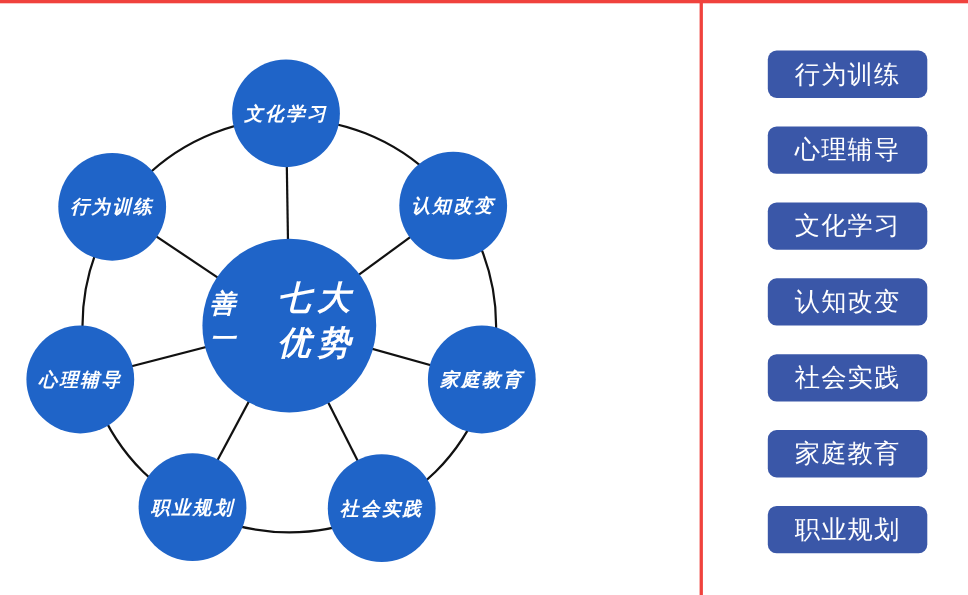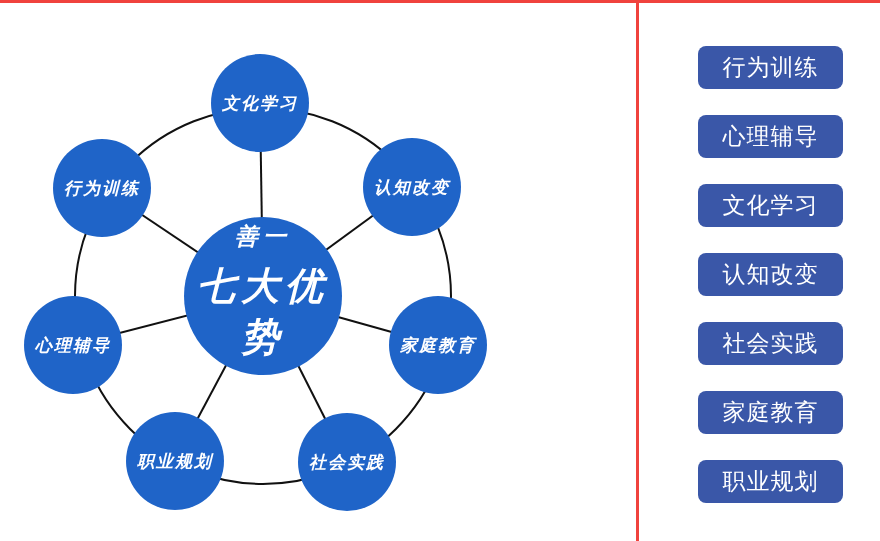--- a/index.html
+++ b/index.html
@@ -18,24 +18,24 @@
     position:absolute;border-radius:50%;background:#1f64c8;color:#fff;
     display:flex;align-items:center;justify-content:center;text-align:center;
   }
   .sat{width:98px;height:98px;}
   .sat .node-label{
     font-size:17px;font-weight:700;font-style:italic;letter-spacing:2px;
     white-space:nowrap;
   }
   .hub{
     left:184px;top:217px;width:158px;height:158px;
-    flex-direction:column;gap:9px;padding-bottom:8px;box-sizing:border-box;
+    flex-direction:row;gap:9px;padding-bottom:8px;box-sizing:border-box;
   }
   .hub-line1{font-size:23px;font-weight:700;font-style:italic;letter-spacing:5px;}
-  .hub-line2{font-size:38px;font-weight:700;font-style:italic;letter-spacing:6px;}
+  .hub-line2{font-size:30px;font-weight:700;font-style:italic;letter-spacing:6px;}
 
   
   .panel{
     position:absolute;left:698px;top:46px;width:145px;
     display:flex;flex-direction:column;gap:26px;
   }
   .panel-btn{
     height:43px;border:none;border-radius:8px;background:#3a57a8;color:#ffffff;
     font-size:23px;letter-spacing:1px;display:flex;align-items:center;justify-content:center;
     font-family:"DejaVu Sans","Liberation Sans",sans-serif;cursor:pointer;padding:0;

